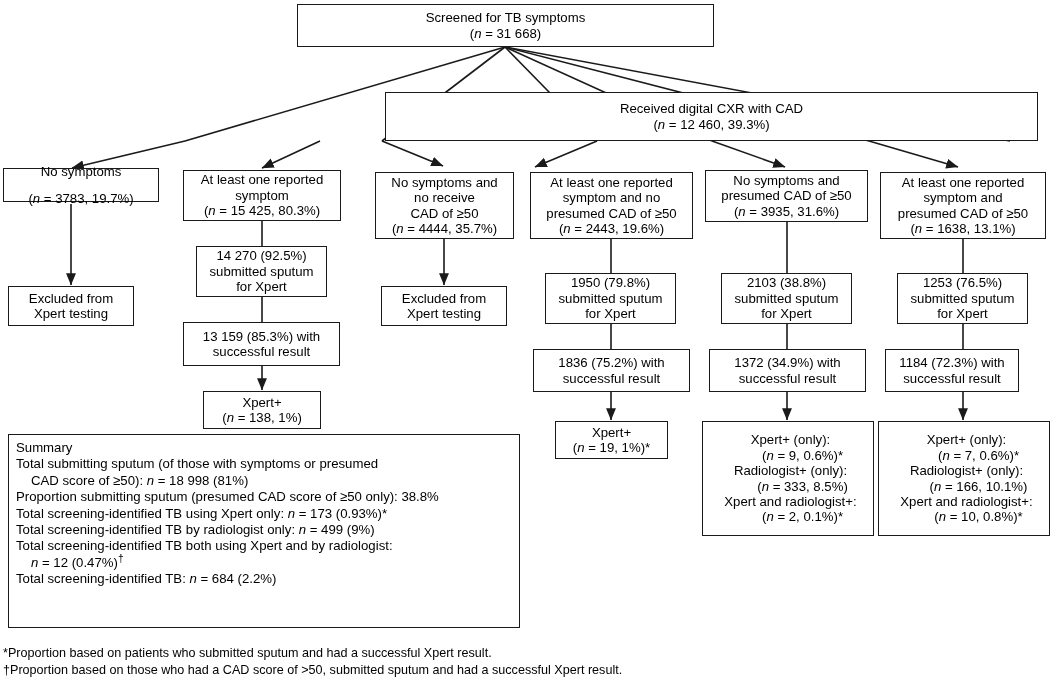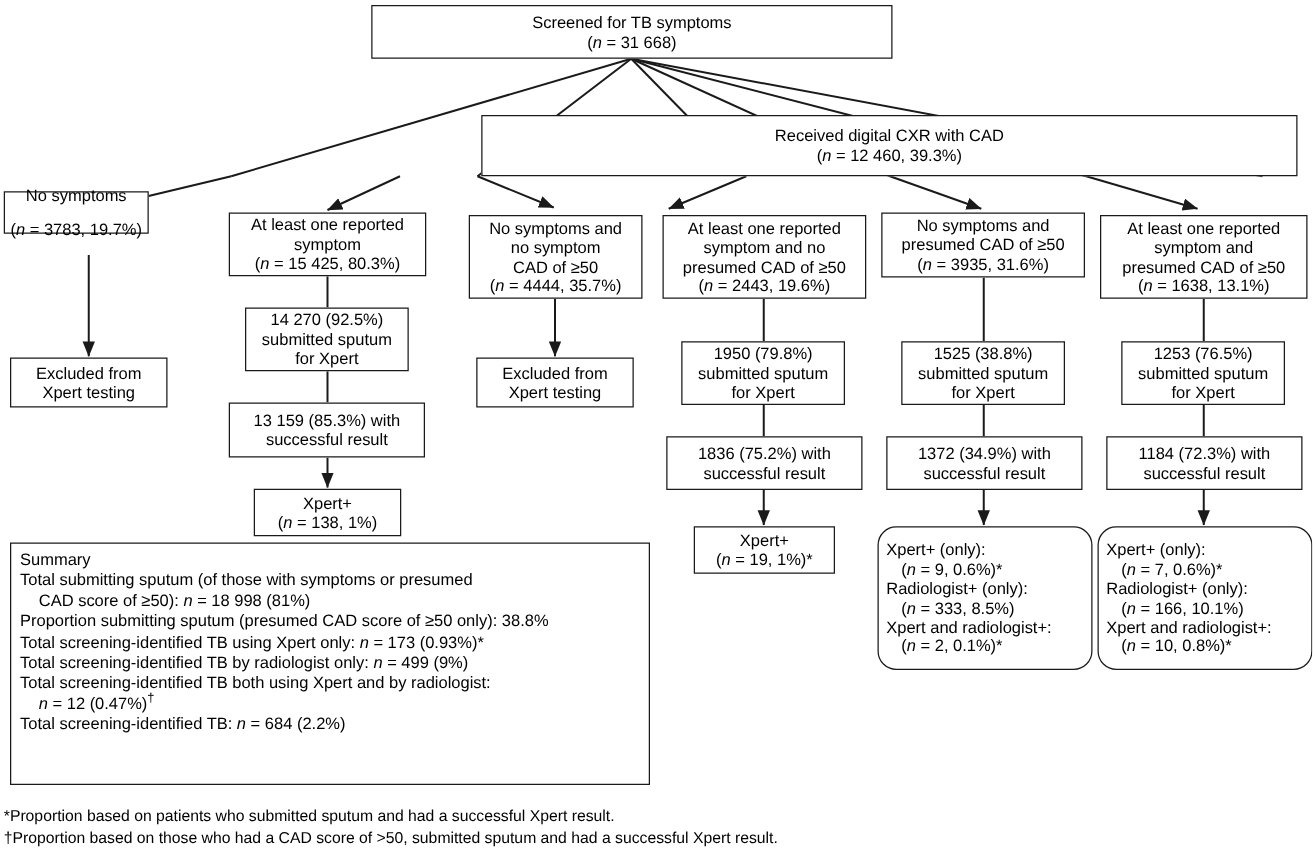--- a/index.html
+++ b/index.html
@@ -37,23 +37,22 @@
     justify-content: center;
     text-align: center;
     font-size: 13.2px;
     line-height: 15.4px;
     padding: 1px 1px;
     z-index: 2;
   }
   .node .ln { white-space: nowrap; }
   .node.leftal {
     align-items: flex-start;
-    text-align: left;
+    text-align: center;
     padding-left: 6px;
-    border-radius: 15px;
   }
   .node.leftal .ln { display: block; width: 100%; }
   .indent { padding-left: 12px; }
   i.it { font-style: italic; }
   .summary-box {
     position: absolute;
     box-sizing: border-box;
     border: 1.6px solid #1a1a1a;
     background: #ffffff;
     font-size: 13.2px;
@@ -128,34 +127,34 @@
     <span class="ln">Screened for TB symptoms</span>
     <span class="ln">(<i class="it">n</i> = 31 668)</span>
   </div>
 
 
   <div class="node" style="left:385px; top:92px; width:653px; height:49px;">
     <span class="ln">Received digital CXR with CAD</span>
     <span class="ln">(<i class="it">n</i> = 12 460, 39.3%)</span>
   </div>
 
-  <div class="node" style="left:3px; top:153px; width:116px; height:34px;gap:12px;">
+  <div class="node" style="left:3px; top:168px; width:156px; height:34px;gap:12px;">
     <span class="ln">No symptoms</span>
     <span class="ln">(<i class="it">n</i> = 3783, 19.7%)</span>
   </div>
 
   <div class="node" style="left:183px; top:170px; width:158px; height:51px;">
     <span class="ln">At least one reported</span>
     <span class="ln">symptom</span>
     <span class="ln">(<i class="it">n</i> = 15 425, 80.3%)</span>
   </div>
 
   <div class="node" style="left:375px; top:172px; width:139px; height:67px;">
     <span class="ln">No symptoms and</span>
-    <span class="ln">no symptom</span>
+    <span class="ln">no receive</span>
     <span class="ln">CAD of ≥50</span>
     <span class="ln">(<i class="it">n</i> = 4444, 35.7%)</span>
   </div>
 
   <div class="node" style="left:530px; top:172px; width:163px; height:67px;">
     <span class="ln">At least one reported</span>
     <span class="ln">symptom and no</span>
     <span class="ln">presumed CAD of ≥50</span>
     <span class="ln">(<i class="it">n</i> = 2443, 19.6%)</span>
   </div>
@@ -205,21 +204,21 @@
   <div class="node" style="left:533px; top:349px; width:157px; height:43px;">
     <span class="ln">1836 (75.2%) with</span>
     <span class="ln">successful result</span>
   </div>
   <div class="node" style="left:555px; top:421px; width:113px; height:38px;">
     <span class="ln">Xpert+</span>
     <span class="ln">(<i class="it">n</i> = 19, 1%)*</span>
   </div>
 
   <div class="node" style="left:721px; top:273px; width:131px; height:51px;">
-    <span class="ln">1525 (38.8%)</span>
+    <span class="ln">2103 (38.8%)</span>
     <span class="ln">submitted sputum</span>
     <span class="ln">for Xpert</span>
   </div>
   <div class="node" style="left:709px; top:349px; width:157px; height:43px;">
     <span class="ln">1372 (34.9%) with</span>
     <span class="ln">successful result</span>
   </div>
   <div class="node leftal" style="left:702px; top:421px; width:172px; height:115px;">
     <span class="ln">Xpert+ (only):</span>
     <span class="ln indent">(<i class="it">n</i> = 9, 0.6%)*</span>
@@ -227,21 +226,21 @@
     <span class="ln indent">(<i class="it">n</i> = 333, 8.5%)</span>
     <span class="ln">Xpert and radiologist+:</span>
     <span class="ln indent">(<i class="it">n</i> = 2, 0.1%)*</span>
   </div>
 
   <div class="node" style="left:897px; top:273px; width:131px; height:51px;">
     <span class="ln">1253 (76.5%)</span>
     <span class="ln">submitted sputum</span>
     <span class="ln">for Xpert</span>
   </div>
-  <div class="node" style="left:885px; top:349px; width:157px; height:43px;">
+  <div class="node" style="left:885px; top:349px; width:134px; height:43px;">
     <span class="ln">1184 (72.3%) with</span>
     <span class="ln">successful result</span>
   </div>
   <div class="node leftal" style="left:878px; top:421px; width:172px; height:115px;">
     <span class="ln">Xpert+ (only):</span>
     <span class="ln indent">(<i class="it">n</i> = 7, 0.6%)*</span>
     <span class="ln">Radiologist+ (only):</span>
     <span class="ln indent">(<i class="it">n</i> = 166, 10.1%)</span>
     <span class="ln">Xpert and radiologist+:</span>
     <span class="ln indent">(<i class="it">n</i> = 10, 0.8%)*</span>

